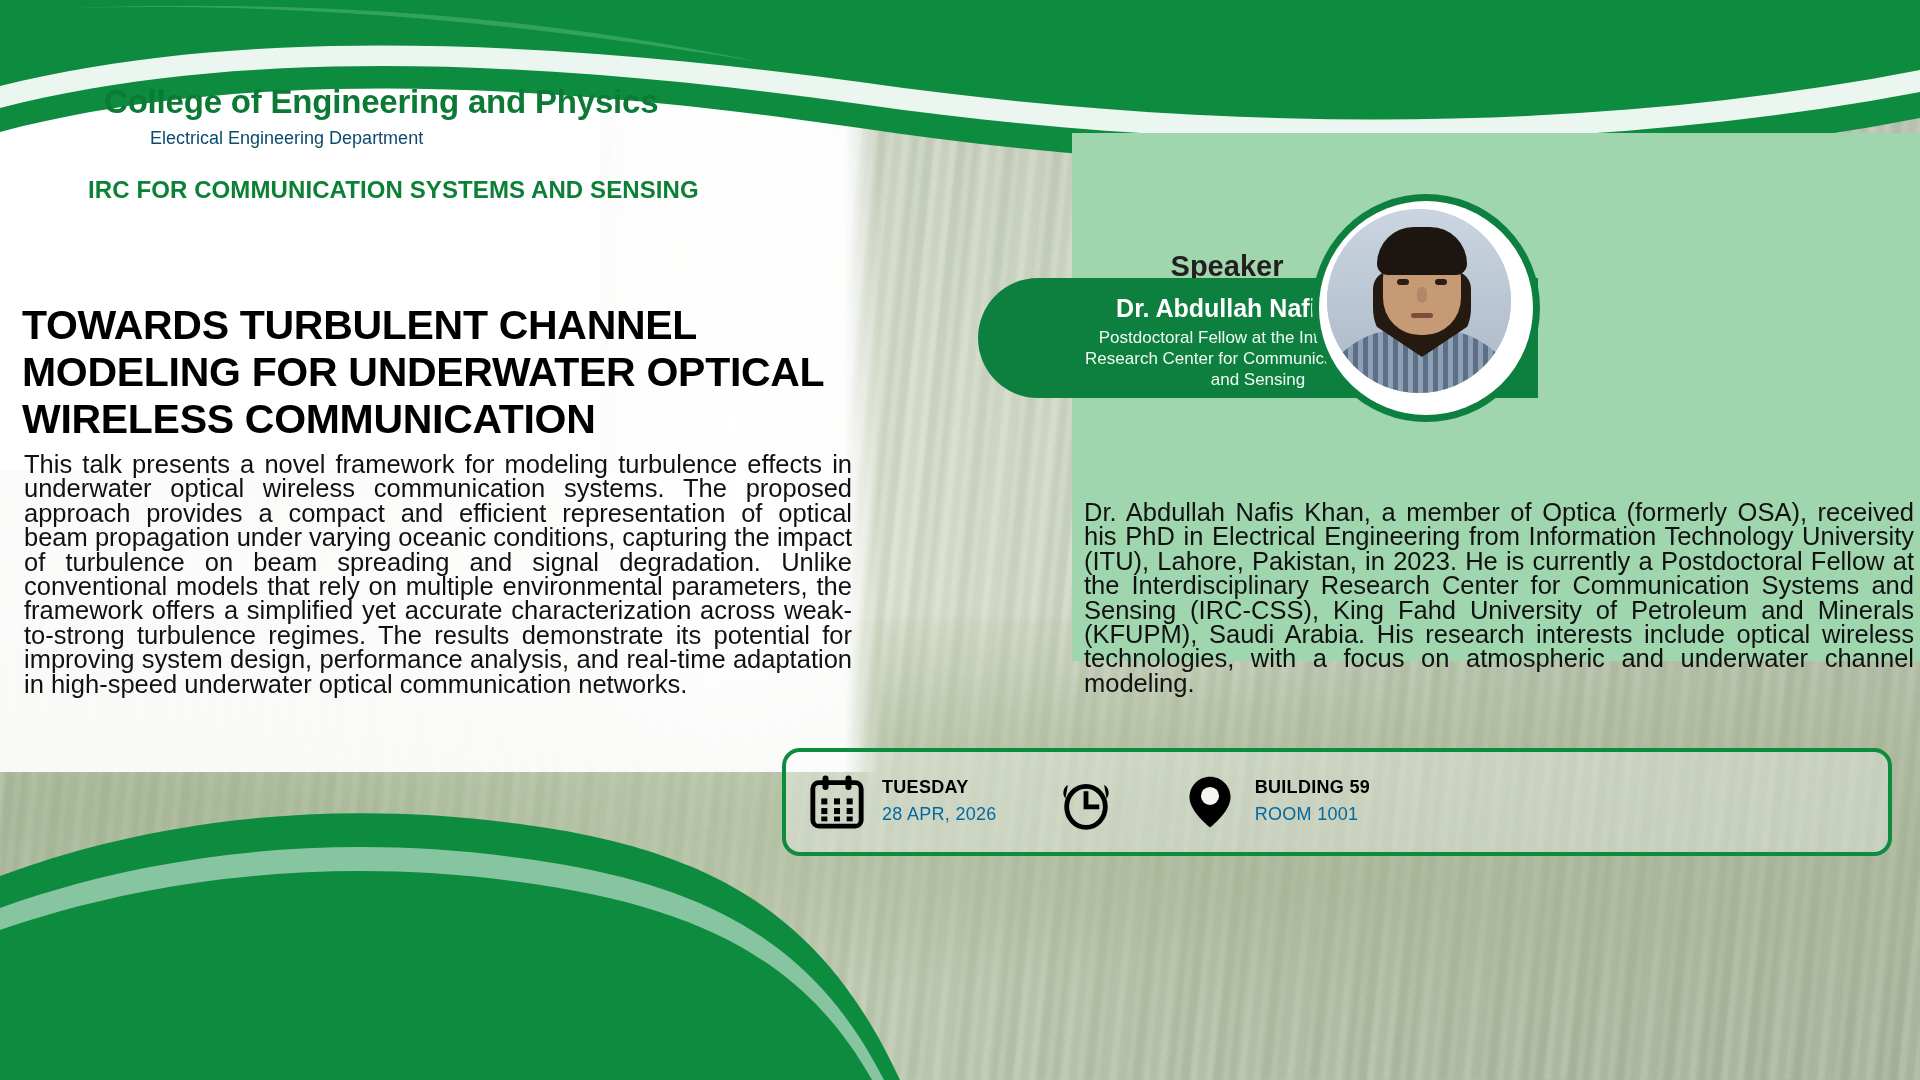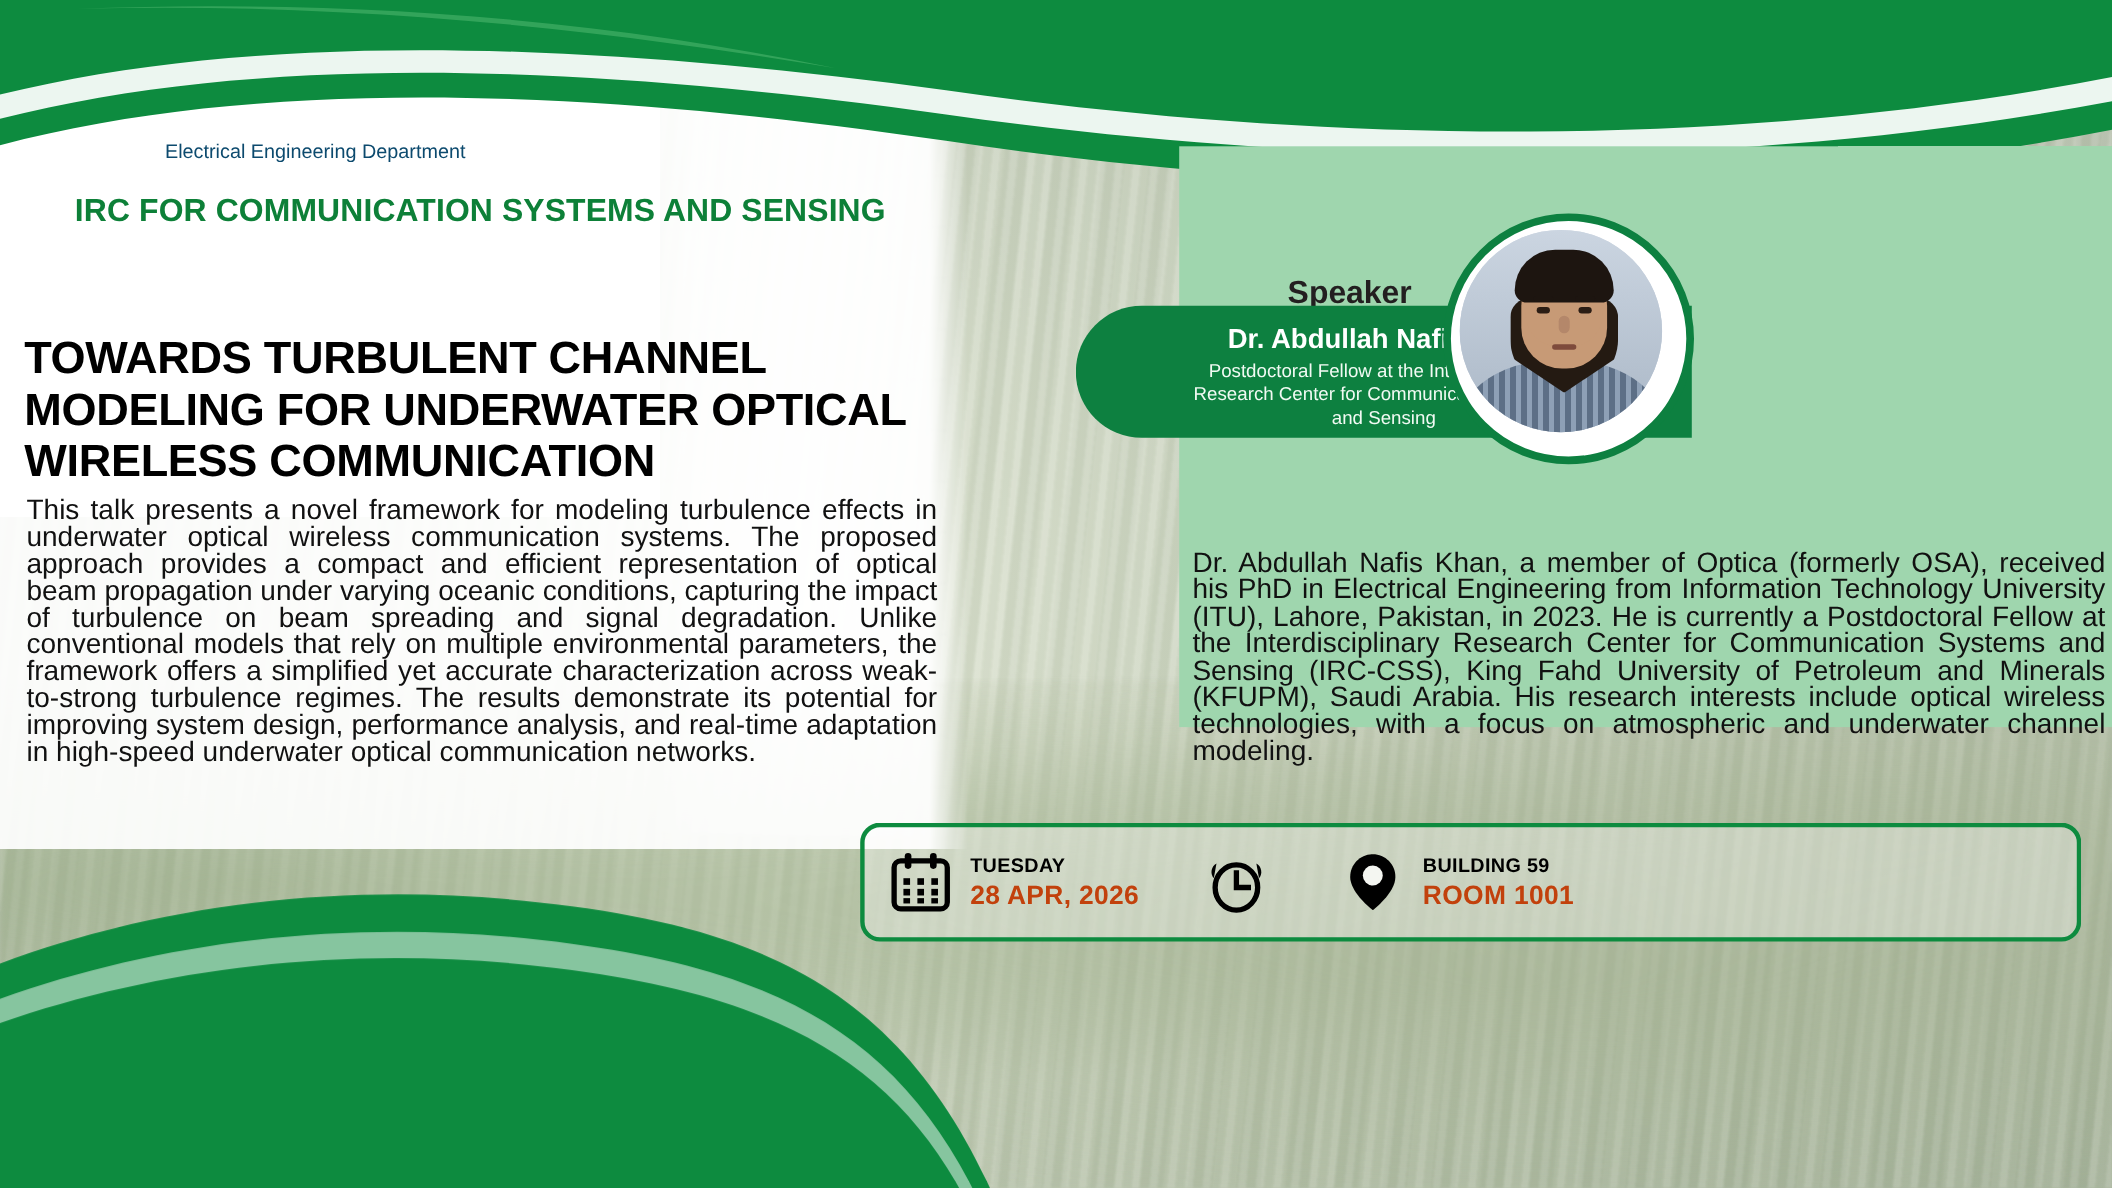--- a/index.html
+++ b/index.html
@@ -92,22 +92,22 @@
   .dept {
     position:absolute;
     left: 150px; top: 128px;
     font-size: 18px;
     font-weight: 400;
     color: #0c4a6e;
     white-space: nowrap;
   }
   .irc {
     position:absolute;
-    left: 68px; top: 176px;
-    font-size: 29px;
+    left: 88px; top: 176px;
+    font-size: 24px;
     font-weight: 700;
     color: #0d8038;
     letter-spacing: .1px;
     white-space: nowrap;
   }
 
   
   .seminar-badge {
     position:absolute;
     left: 16px; top: 228px;
@@ -257,21 +257,21 @@
   .info-item { display:flex; align-items:center; }
   .info-item.cal { margin-left: 22px; }
   .info-item.time { margin-left: 60px; }
   .info-item.loc { margin-left: 66px; }
   .info-text { margin-left: 16px; }
   .info-line1 {
     font-size: 18px; font-weight: 800; color:#000; letter-spacing:.3px;
     line-height: 25px;
   }
   .info-line2 {
-    font-size: 24px; font-weight: 700; color:#c2410c; letter-spacing:.3px;
+    font-size: 18px; font-weight: 400; color:#0369a1; letter-spacing:.3px;
     line-height: 29px;
   }
 </style>
 </head>
 <body>
 
 <div id="poster">
 
   <div class="bg-photo"></div>
   <div class="bg-tower"></div>
@@ -286,20 +286,21 @@
     <path d="M0,0 L1920,0 L1920,70 C1560,140 1180,128 860,82 C560,42 250,24 0,86 Z" fill="#0d8b3f"></path>
     <path d="M70,8 C300,2 520,22 760,62 C520,12 290,0 70,8 Z" fill="#39a85f" opacity="0.85"></path>
   </svg>
 
   <svg class="wave-bottom" viewBox="0 0 1920 300" preserveAspectRatio="none">
     <path d="M0,96 C150,40 330,18 520,44 C700,68 820,126 900,300 L0,300 Z" fill="#0d8b3f"></path>
     <path d="M0,128 C150,74 330,52 520,78 C700,102 812,158 884,300 L0,300 Z" fill="#ffffff" opacity="0.5"></path>
     <path d="M0,150 C150,98 330,76 520,102 C700,126 806,182 872,300 L0,300 Z" fill="#0d8b3f"></path>
   </svg>
 
+  <div class="college">College of Engineering and Physics</div>
   <div class="dept">Electrical Engineering Department</div>
   <div class="irc">IRC FOR COMMUNICATION SYSTEMS AND SENSING</div>
 
 
   <div class="title">
     <div>TOWARDS TURBULENT CHANNEL</div>
     <div>MODELING FOR UNDERWATER OPTICAL</div>
     <div>WIRELESS COMMUNICATION</div>
   </div>
 

